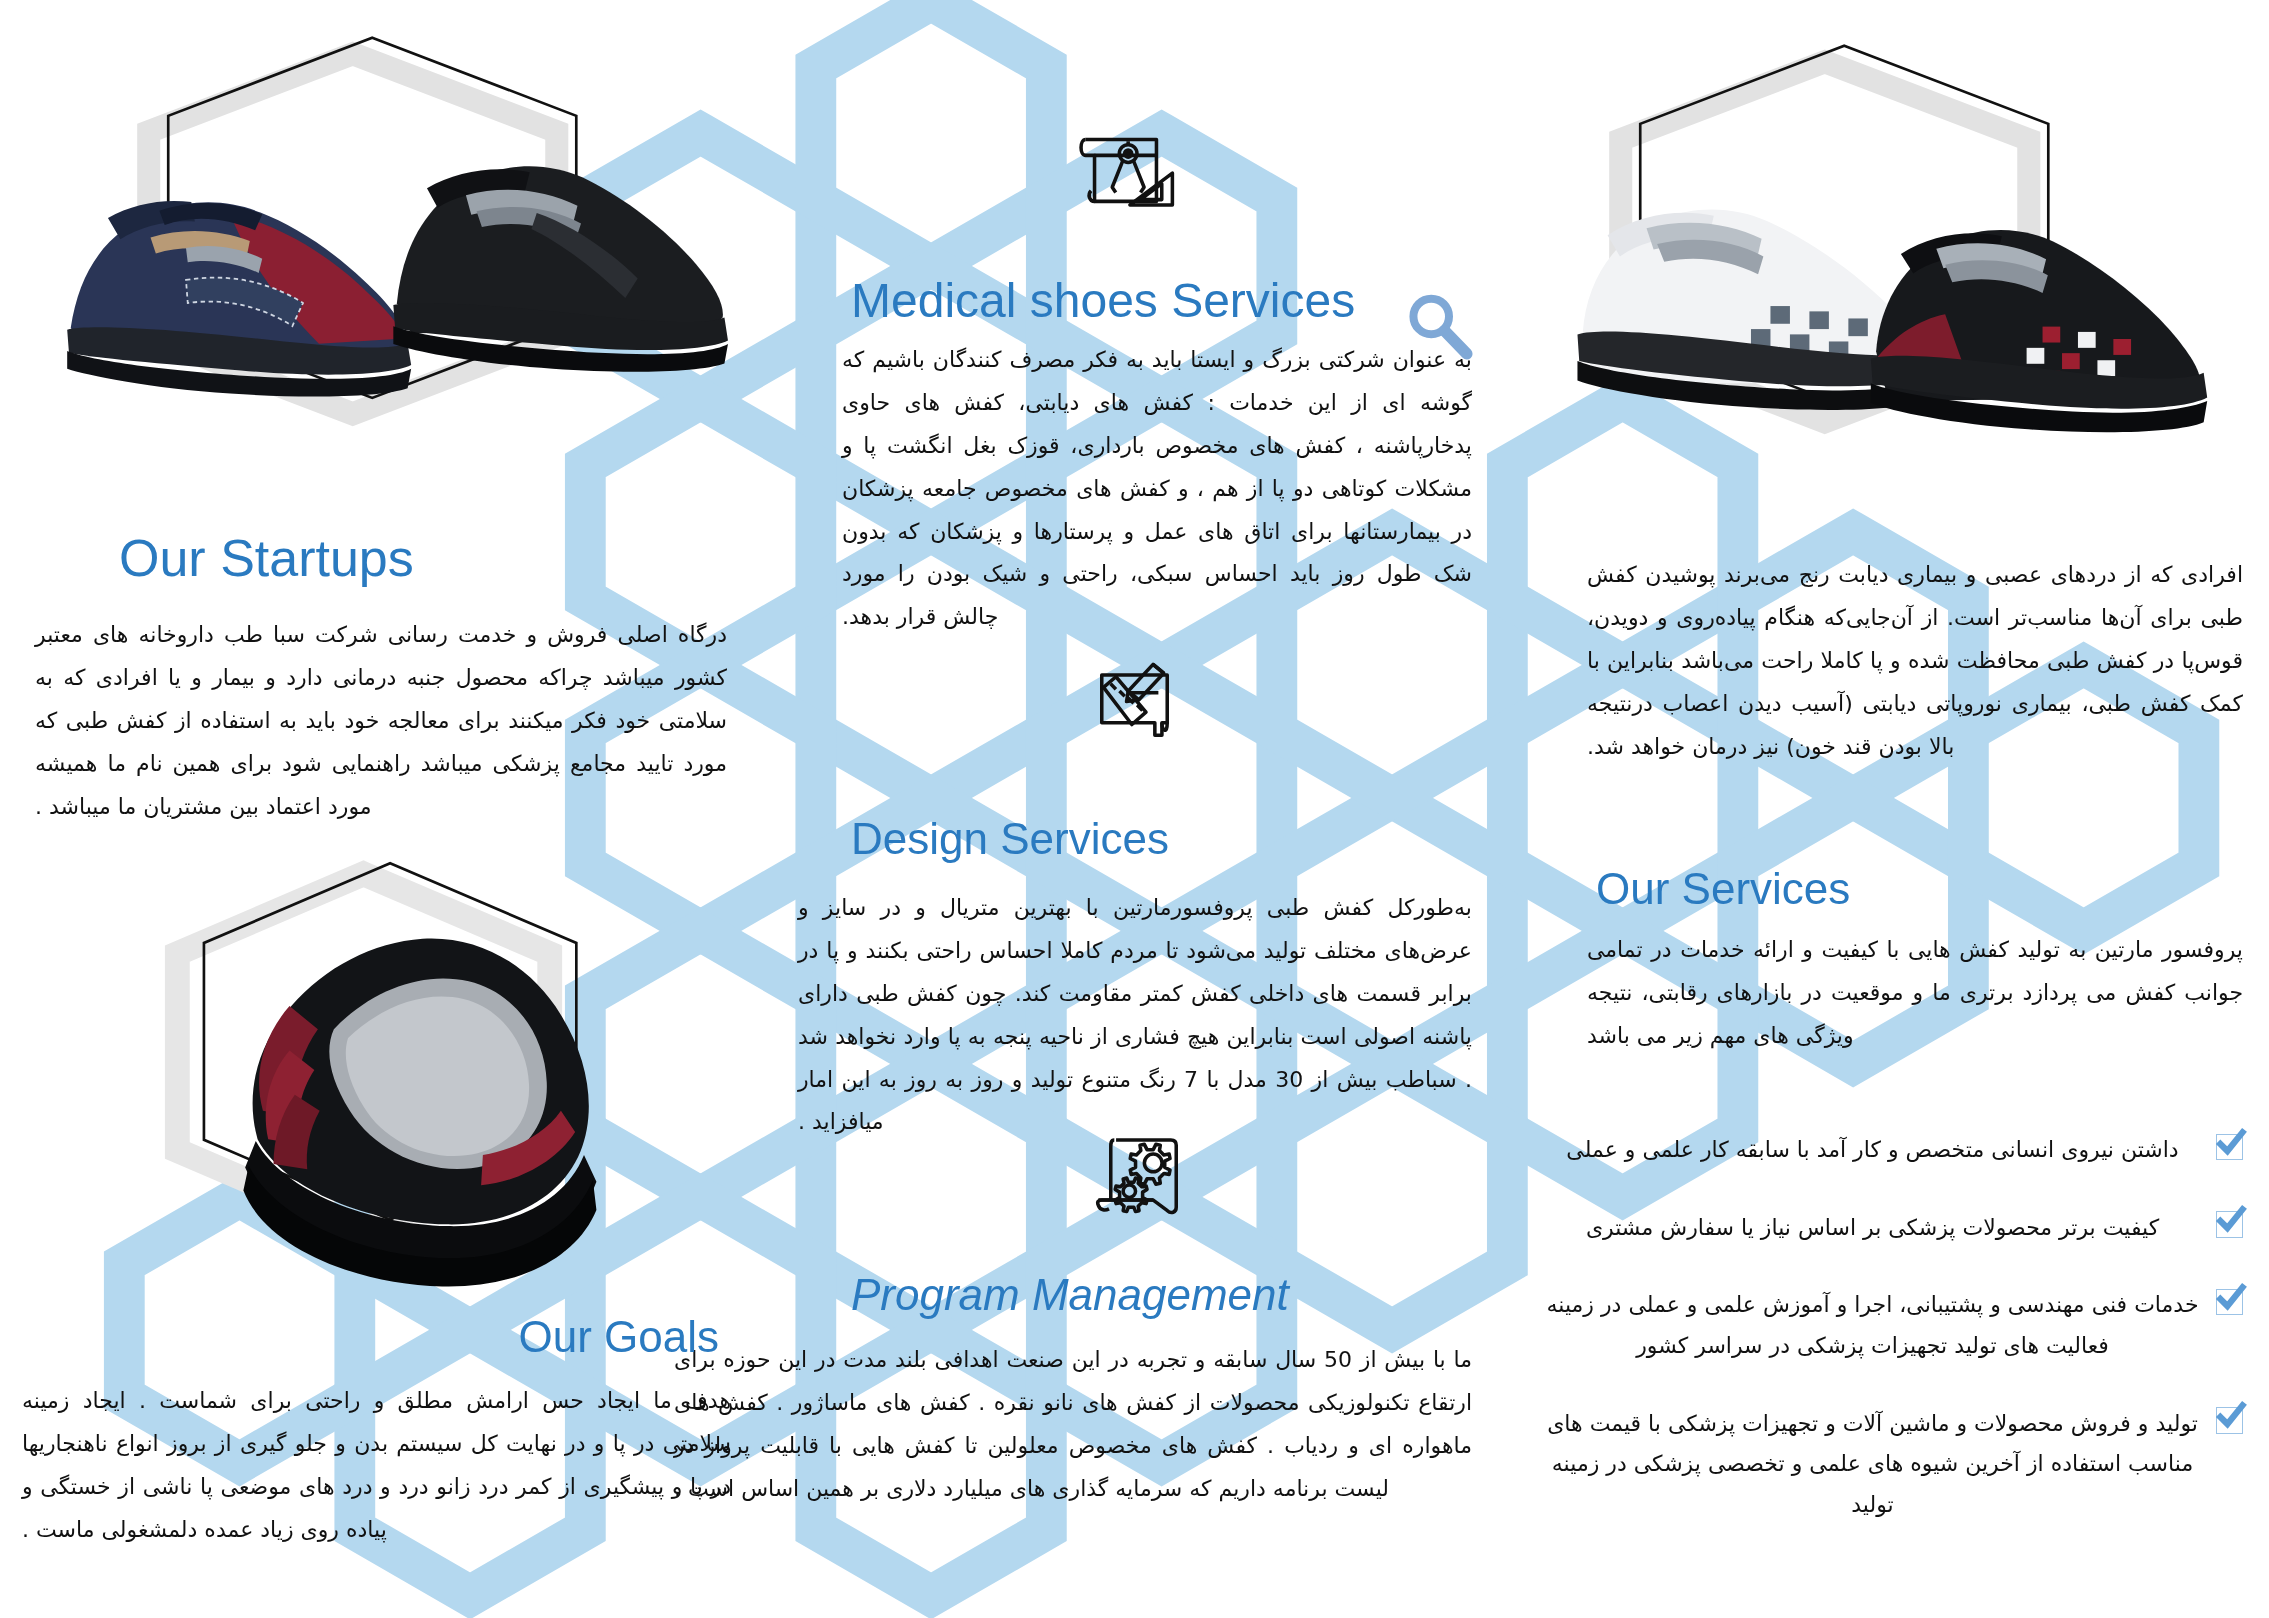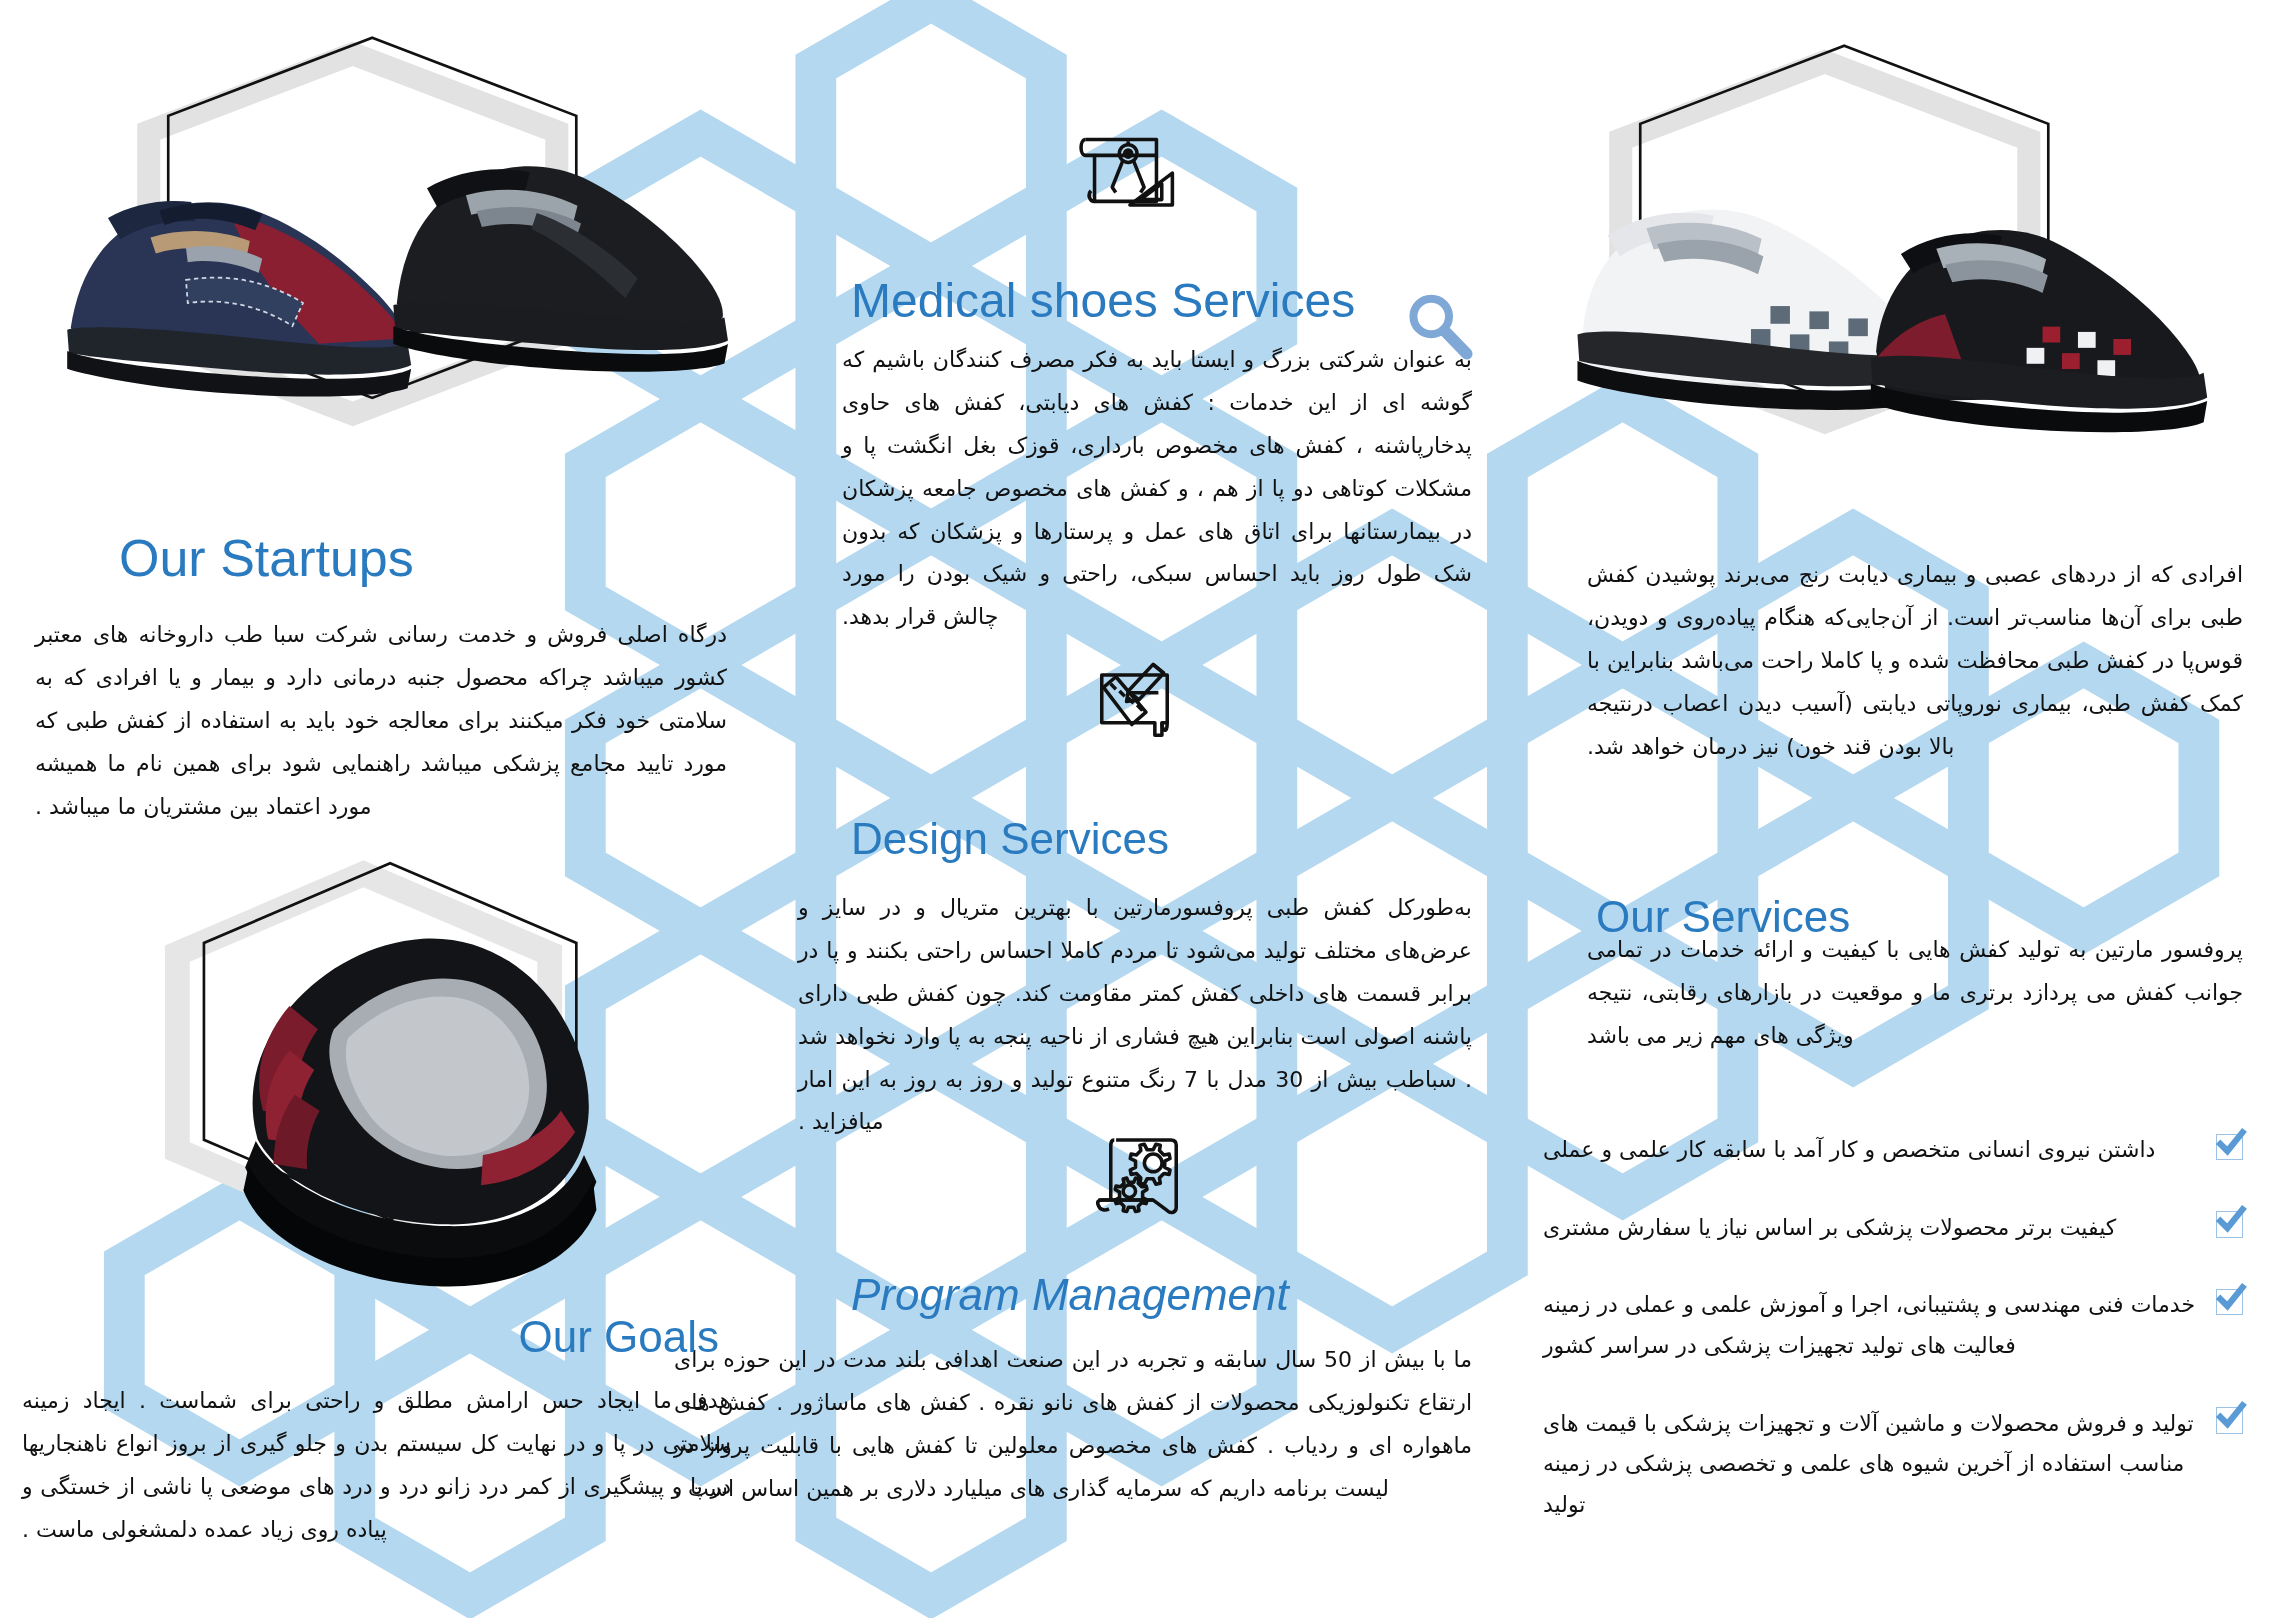--- a/index.html
+++ b/index.html
@@ -37,21 +37,21 @@
   
   .shoeart{ position:absolute; z-index:4; }
 
   
   .icon{ position:absolute; z-index:6; }
 
   
   .checkitem{
     position:relative;
     direction:rtl;
-    text-align:left;
+    text-align:center;
     color:#111;
     font-family:"DejaVu Sans", sans-serif;
     line-height:1.85;
     padding-right:41px;
   }
   .cbox{
     position:absolute; right:0; top:3.5px;
     width:26.6px; height:26.6px;
     border:1.8px solid #9cc3e6;
     background:#ffffff;
@@ -287,21 +287,21 @@
 <div class="block fa" style="left:842px;top:339px;width:630px;font-size:22px;">به عنوان شرکتی بزرگ و ایستا باید به فکر مصرف کنندگان باشیم که گوشه ای از این خدمات :     کفش های دیابتی، کفش های حاوی پدخارپاشنه ، کفش های مخصوص بارداری، قوزک بغل انگشت پا و مشکلات کوتاهی دو پا از هم ، و کفش های مخصوص جامعه پزشکان در بیمارستانها برای اتاق های عمل و پرستارها و پزشکان که بدون شک طول روز باید احساس سبکی، راحتی و شیک بودن را مورد چالش قرار بدهد.</div>
 
 <div class="block fa" style="left:1587px;top:554px;width:656px;font-size:22px;">افرادی که از دردهای عصبی و بیماری دیابت رنج می‌برند پوشیدن کفش طبی برای آن‌ها مناسب‌تر است. از آن‌جایی‌که هنگام پیاده‌روی و دویدن، قوس‌پا در کفش طبی محافظت شده و پا کاملا راحت می‌باشد بنابراین با کمک کفش طبی، بیماری نوروپاتی دیابتی (آسیب دیدن اعصاب درنتیجه بالا بودن قند خون) نیز درمان خواهد شد.</div>
 
 <div class="block" style="left:851px;top:814px;width:621px;">
   <div class="heading" style="font-size:44px;">Design Services</div>
 </div>
 <div class="block fa" style="left:798px;top:887px;width:674px;font-size:22px;">به‌طورکل کفش طبی پروفسورمارتین با بهترین متریال و در سایز و عرض‌های مختلف تولید می‌شود تا مردم کاملا احساس راحتی بکنند و پا در برابر قسمت های داخلی کفش کمتر مقاومت کند. چون کفش طبی دارای پاشنه اصولی است بنابراین هیچ فشاری از ناحیه پنجه به پا وارد نخواهد شد . سباطب بیش از 30 مدل با  7 رنگ متنوع تولید و روز به روز به این امار میافزاید .</div>
 
 <div class="block" style="left:1596px;top:864px;width:621px;">
-  <div class="heading" style="font-size:44px;margin-top:28px;">Our Services</div>
+  <div class="heading" style="font-size:44px;">Our Services</div>
 </div>
 <div class="block fa" style="left:1587px;top:929px;width:656px;font-size:22px;">پروفسور مارتین به تولید کفش هایی با کیفیت و ارائه خدمات در تمامی جوانب کفش می پردازد برتری ما و موقعیت در بازارهای رقابتی، نتیجه ویژگی های مهم زیر می باشد</div>
 
 <div class="block" style="left:1543px;top:1130px;width:700px;">
 
   <div class="checkitem" style="font-size:22px;margin-bottom:37px;">
     <span class="cbox">
       <svg width="32" height="32" viewBox="0 0 36 36">
           <path d="M6,19 L14,27 L31,6" fill="none" stroke="#5b9bd5" stroke-width="7" stroke-linecap="square"></path>
         </svg>

